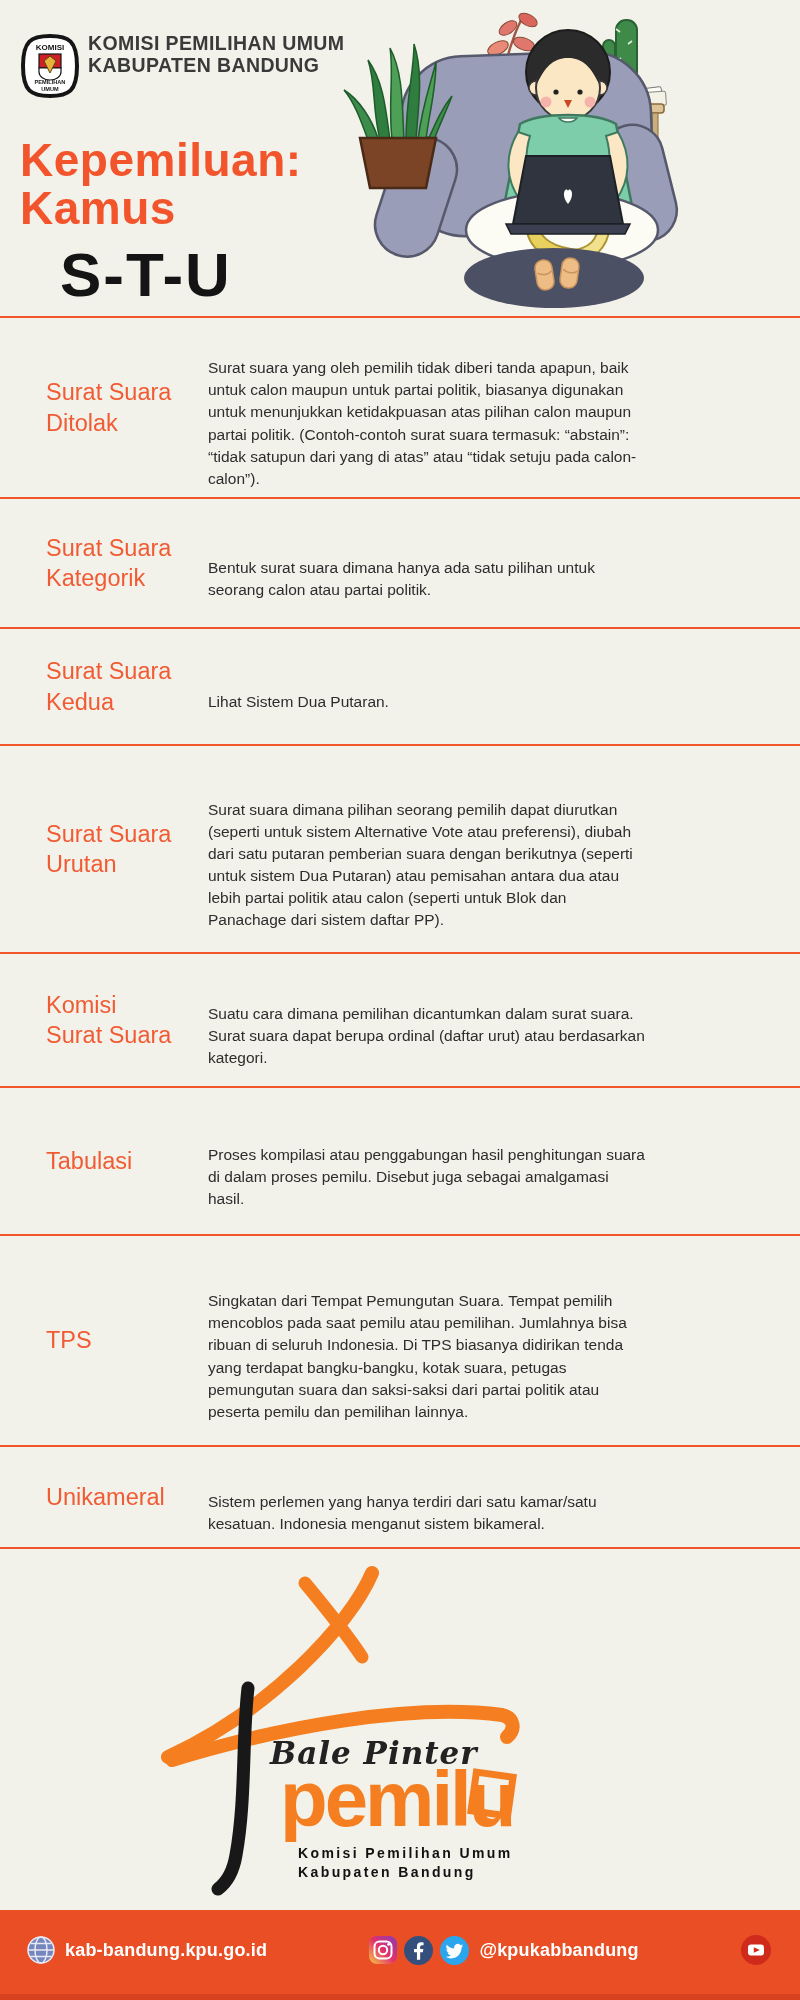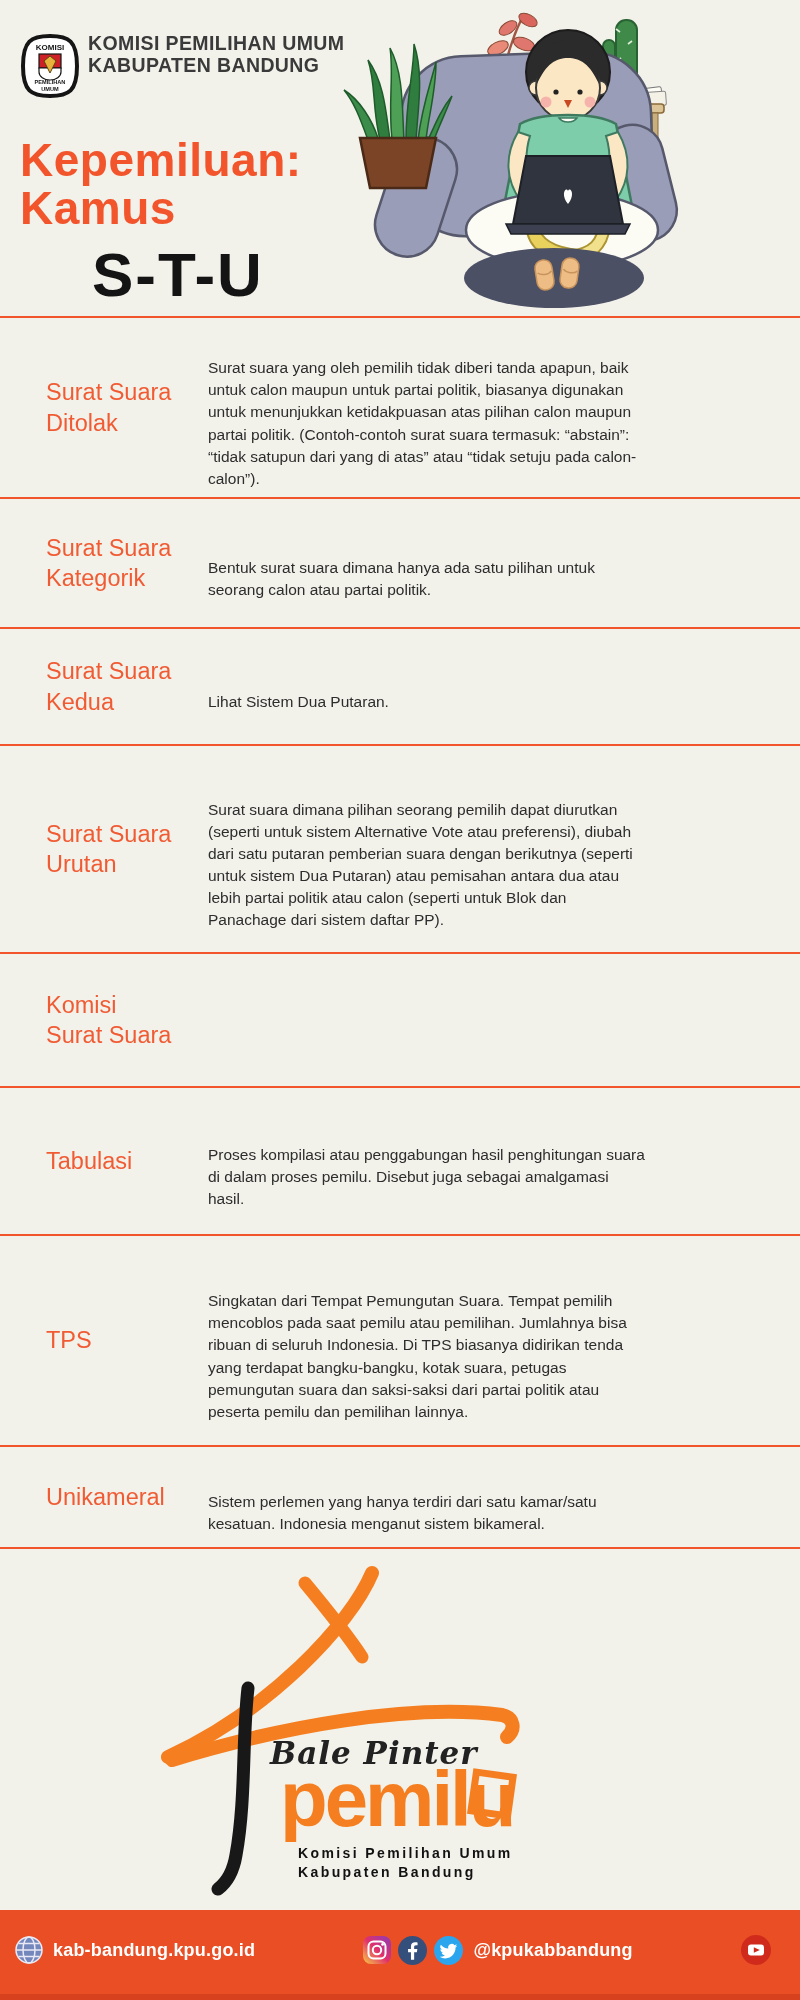--- a/index.html
+++ b/index.html
@@ -7,21 +7,21 @@
   body { font-family:"Liberation Sans", sans-serif; }
   .page { position:relative; width:800px; height:2000px; background:#f2f1ea; overflow:hidden; }
 
   
   .kpu-logo { position:absolute; left:20px; top:34px; }
   .org-name { position:absolute; left:88px; top:33px; color:#3a3a3a; font-size:19.5px; font-weight:600; letter-spacing:.4px; line-height:1.12; }
 
   
   .title-block { position:absolute; left:20px; top:136px; }
   .title-line { color:#f2552c; font-size:46px; font-weight:700; line-height:1.05; letter-spacing:.5px; }
-  .letters { margin-left:72px; margin-top:6px; color:#141414; font-size:62px; font-weight:700; letter-spacing:2px; }
+  .letters { margin-left:40px; margin-top:6px; color:#141414; font-size:62px; font-weight:700; letter-spacing:2px; }
 
   
   .illustration { position:absolute; left:340px; top:0; width:448px; height:312px; }
 
   
   .entries { position:absolute; left:0; right:0; top:316px; border-bottom:2px solid #f2552c; }
   .entry { display:flex; align-items:center; border-top:2px solid #f2552c; }
   .entry:nth-of-type(1){height:181px} .entry:nth-of-type(2){height:130px}
   .entry:nth-of-type(3){height:117px} .entry:nth-of-type(4){height:208px}
   .entry:nth-of-type(5){height:134px} .entry:nth-of-type(6){height:148px}
@@ -31,21 +31,21 @@
 
   
   .brand { position:absolute; left:150px; top:1555px; width:400px; height:350px; }
   .brand-roof { position:absolute; left:0; top:0; }
   .brand-script { position:absolute; left:120px; top:180px; font-family:"DejaVu Serif", serif; font-style:italic; font-weight:700; font-size:31px; color:#222; letter-spacing:1px; }
   .brand-word { position:absolute; left:130px; top:205px; font-size:78px; font-weight:700; color:#f57f20; letter-spacing:-3px; line-height:1; }
   .brand-book { position:absolute; left:320px; top:216px; width:44px; height:46px; border:7px solid #f57f20; transform:rotate(8deg); background:transparent; }
   .brand-sub { position:absolute; left:148px; top:289px; color:#111; font-size:14px; font-weight:700; letter-spacing:2.4px; line-height:1.35; white-space:nowrap; }
 
   
-  .footer { position:absolute; left:0; right:0; top:1910px; height:90px; background:#e94e24; border-bottom:6px solid #d8411d; display:flex; align-items:center; justify-content:space-between; padding:0 28px 4px 14px; color:#fff;text-align:right; }
+  .footer { position:absolute; left:0; right:0; top:1910px; height:90px; background:#e94e24; border-bottom:6px solid #d8411d; display:flex; align-items:center; justify-content:space-between; padding:0 28px 4px 26px; color:#fff;text-align:right; }
   .footer-group { display:flex; align-items:center; gap:9px; }
   .footer-text { font-size:18px; font-weight:700; letter-spacing:.2px; }
   .icon-row { display:flex; align-items:center; gap:5px; }
 </style>
 </head>
 <body>
 
 <div class="page">
 
   <div class="kpu-logo">
@@ -187,20 +187,21 @@
         <div>Surat Suara</div>
         <div>Urutan</div>
       </div>
       <p class="definition">Surat suara dimana pilihan seorang pemilih dapat diurutkan (seperti untuk sistem Alternative Vote atau preferensi), diubah dari satu putaran pemberian suara dengan berikutnya (seperti untuk sistem Dua Putaran) atau pemisahan antara dua atau lebih partai politik atau calon (seperti untuk Blok dan Panachage dari sistem daftar PP).</p>
     </section>
     <section class="entry">
       <div class="term">
         <div>Komisi</div>
         <div>Surat Suara</div>
       </div>
+      <p class="definition">Suatu cara dimana pemilihan dicantumkan dalam surat suara. Surat suara dapat berupa ordinal (daftar urut) atau berdasarkan kategori.</p>
     </section>
     <section class="entry">
       <div class="term">
         <div>Tabulasi</div>
         <div></div>
       </div>
       <p class="definition">Proses kompilasi atau penggabungan hasil penghitungan suara di dalam proses pemilu. Disebut juga sebagai amalgamasi hasil.</p>
     </section>
     <section class="entry">
       <div class="term">

